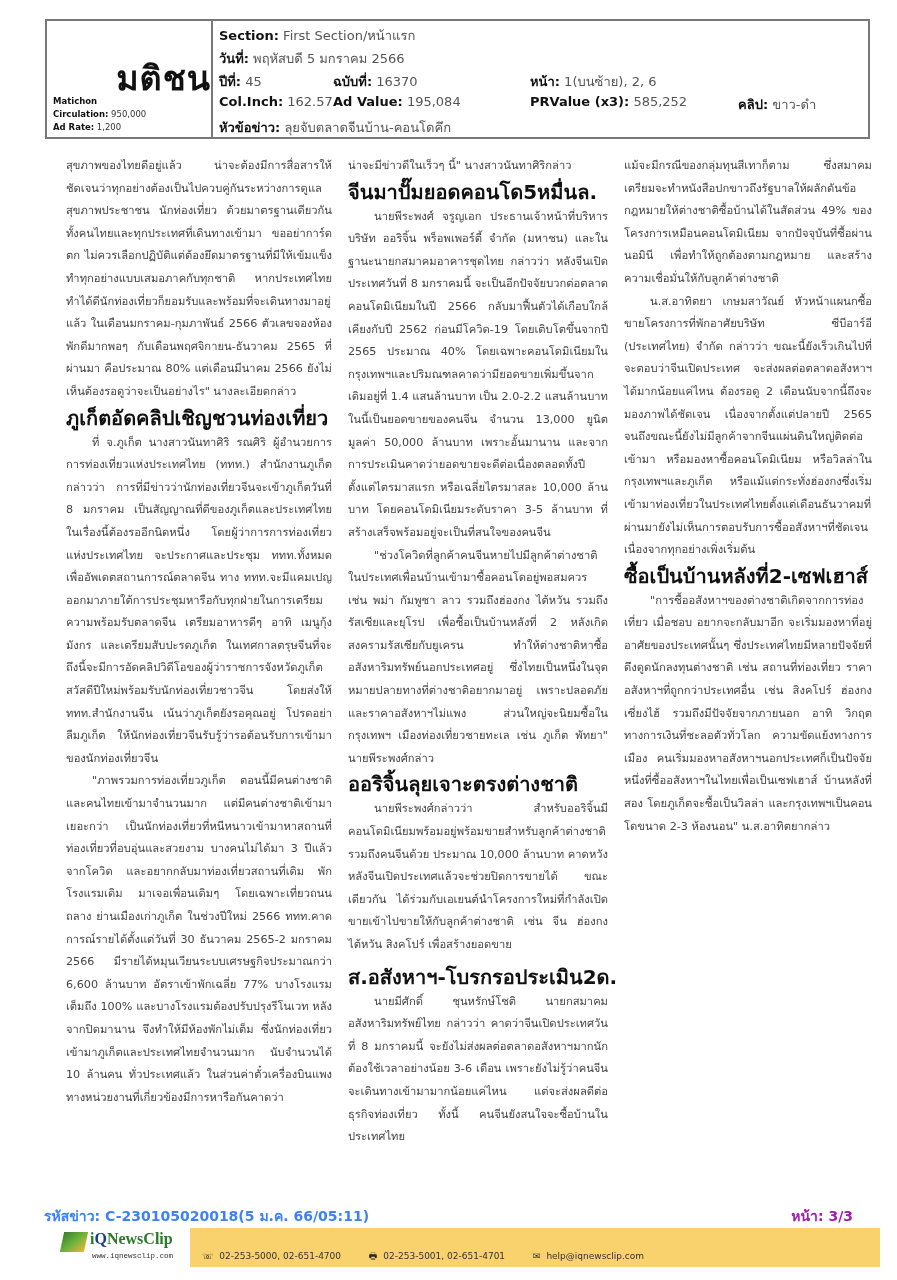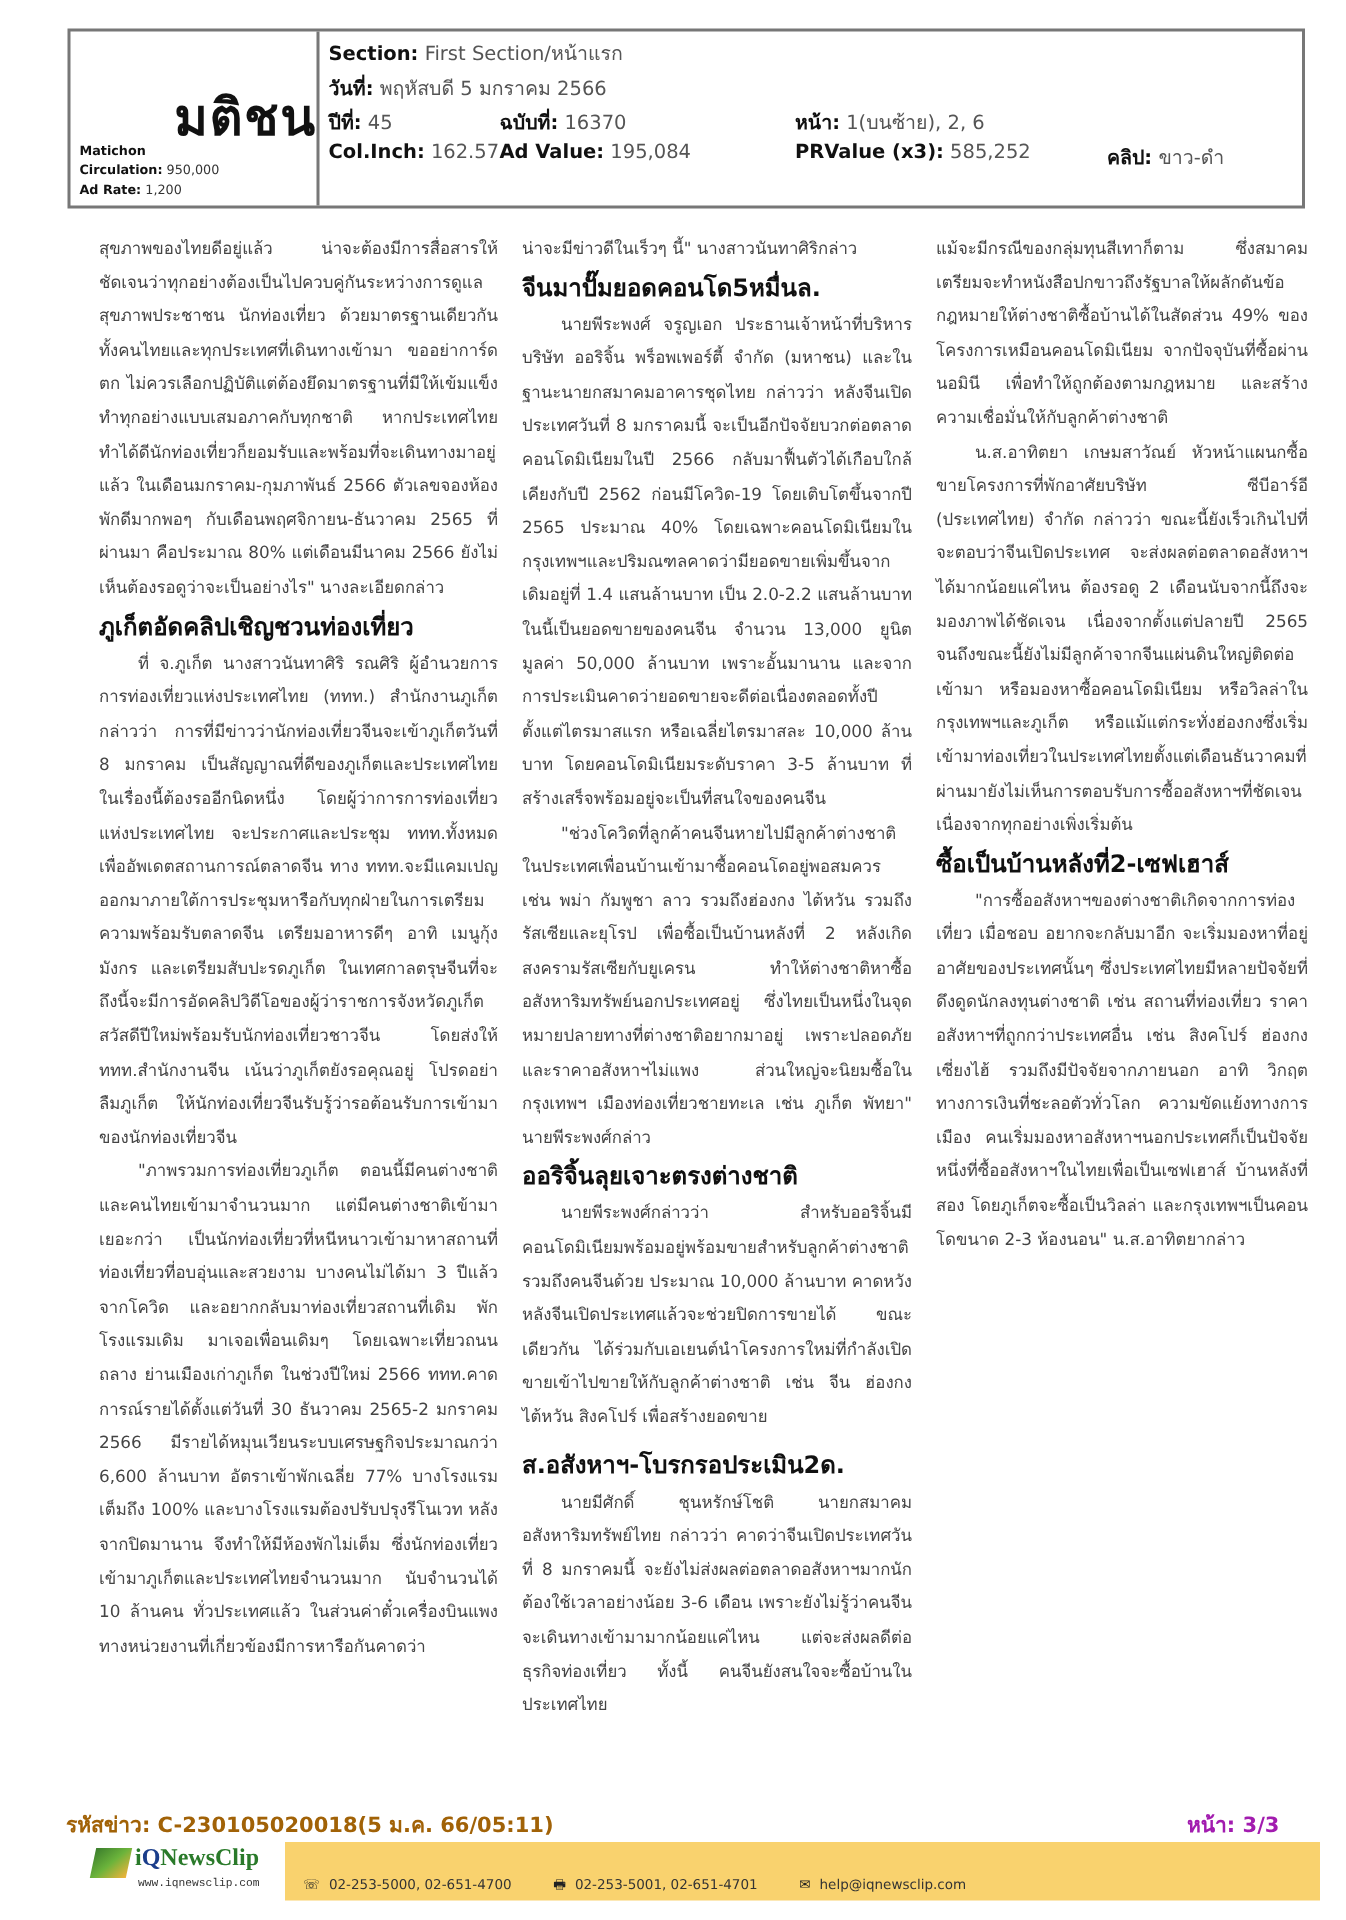--- a/index.html
+++ b/index.html
@@ -17,27 +17,27 @@
   .hdr-right { flex:1; position:relative; font-size:13px; }
   .hrow { position:absolute; left:6px; white-space:nowrap; color:#444; }
   .k { font-weight:bold; color:#111; }
   .v { color:#555; }
 
   
   .col { position:absolute; top:155px; font-size:11.2px; line-height:22.6px; color:#444;
          text-align:justify; }
   .col p { margin:0; }
   .col p.ind { text-indent:26px; }
-  .col h2 { margin:0; font-size:16px; line-height:28px; color:#111; font-weight:bold; text-align:left; white-space:nowrap; }
+  .col h2 { margin:0; font-size:20px; line-height:28px; color:#111; font-weight:bold; text-align:left; white-space:nowrap; }
   .c1 { left:66px; width:266px; }
   .c2 { left:348px; width:260px; }
   .c3 { left:624px; width:248px; }
 
   
-  .clipcode { position:absolute; left:44px; top:1205px; font-size:14px; font-weight:bold; color:#a16207; }
+  .clipcode { position:absolute; left:44px; top:1205px; font-size:14px; font-weight:bold; color:#3b82f6; }
   .pageno { position:absolute; right:44px; top:1205px; font-size:14px; font-weight:bold; color:#a21caf; }
   .iqlogo { position:absolute; left:60px; top:1228px; width:130px; height:40px; }
   .iq-mark { position:absolute; left:2px; top:4px; width:24px; height:20px;
              background:linear-gradient(135deg,#3a7d2c 0%,#6bb33b 50%,#f2b33a 100%);
              transform:skewX(-12deg); }
   .iq-name { position:absolute; left:30px; top:2px; font-family:Liberation Serif, serif; font-weight:bold;
              font-size:16px; color:#2a7a2a; white-space:nowrap; }
   .iq-name .q { color:#1a3d8a; }
   .iq-url { position:absolute; left:32px; top:24px; font-family:Liberation Mono, monospace; font-size:7.5px; color:#333; white-space:nowrap; }
   .ybar { position:absolute; left:190px; top:1228px; width:690px; height:39px; background:#f9d26e;
@@ -80,20 +80,23 @@
     </div>
     <div class="hrow" style="top:73px; left:120px;">
       <span class="k">Ad Value:</span> <span class="v">195,084</span>
     </div>
     <div class="hrow" style="top:73px; left:317px;">
       <span class="k">PRValue (x3):</span> <span class="v">585,252</span>
     </div>
     <div class="hrow" style="top:73px; left:525px;">
       <span class="k">คลิป:</span> <span class="v">ขาว-ดำ</span>
     </div>
+    <div class="hrow" style="top:96px;">
+      <span class="k">หัวข้อข่าว:</span> <span class="v">ลุยจับตลาดจีนบ้าน-คอนโดคึก</span>
+    </div>
   </div>
 </div>
 
 <div class="col c1">
   <p>สุขภาพของไทยดีอยู่แล้ว น่าจะต้องมีการสื่อสารให้ชัดเจนว่าทุกอย่างต้องเป็นไปควบคู่กันระหว่างการดูแลสุขภาพประชาชน นักท่องเที่ยว ด้วยมาตรฐานเดียวกันทั้งคนไทยและทุกประเทศที่เดินทางเข้ามา ขออย่าการ์ดตก ไม่ควรเลือกปฏิบัติแต่ต้องยึดมาตรฐานที่มีให้เข้มแข็ง ทำทุกอย่างแบบเสมอภาคกับทุกชาติ หากประเทศไทยทำได้ดีนักท่องเที่ยวก็ยอมรับและพร้อมที่จะเดินทางมาอยู่แล้ว ในเดือนมกราคม-กุมภาพันธ์ 2566 ตัวเลขจองห้องพักดีมากพอๆ กับเดือนพฤศจิกายน-ธันวาคม 2565 ที่ผ่านมา คือประมาณ 80% แต่เดือนมีนาคม 2566 ยังไม่เห็นต้องรอดูว่าจะเป็นอย่างไร" นางละเอียดกล่าว</p>
   <h2>ภูเก็ตอัดคลิปเชิญชวนท่องเที่ยว</h2>
   <p class="ind">ที่ จ.ภูเก็ต นางสาวนันทาศิริ รณศิริ ผู้อำนวยการการท่องเที่ยวแห่งประเทศไทย (ททท.) สำนักงานภูเก็ต กล่าวว่า การที่มีข่าวว่านักท่องเที่ยวจีนจะเข้าภูเก็ตวันที่ 8 มกราคม เป็นสัญญาณที่ดีของภูเก็ตและประเทศไทย ในเรื่องนี้ต้องรออีกนิดหนึ่ง โดยผู้ว่าการการท่องเที่ยวแห่งประเทศไทย จะประกาศและประชุม ททท.ทั้งหมดเพื่ออัพเดตสถานการณ์ตลาดจีน ทาง ททท.จะมีแคมเปญออกมาภายใต้การประชุมหารือกับทุกฝ่ายในการเตรียมความพร้อมรับตลาดจีน เตรียมอาหารดีๆ อาทิ เมนูกุ้งมังกร และเตรียมสับปะรดภูเก็ต ในเทศกาลตรุษจีนที่จะถึงนี้จะมีการอัดคลิปวิดีโอของผู้ว่าราชการจังหวัดภูเก็ตสวัสดีปีใหม่พร้อมรับนักท่องเที่ยวชาวจีน โดยส่งให้ ททท.สำนักงานจีน เน้นว่าภูเก็ตยังรอคุณอยู่ โปรดอย่าลืมภูเก็ต ให้นักท่องเที่ยวจีนรับรู้ว่ารอต้อนรับการเข้ามาของนักท่องเที่ยวจีน</p>
   <p class="ind">"ภาพรวมการท่องเที่ยวภูเก็ต ตอนนี้มีคนต่างชาติและคนไทยเข้ามาจำนวนมาก แต่มีคนต่างชาติเข้ามาเยอะกว่า เป็นนักท่องเที่ยวที่หนีหนาวเข้ามาหาสถานที่ท่องเที่ยวที่อบอุ่นและสวยงาม บางคนไม่ได้มา 3 ปีแล้วจากโควิด และอยากกลับมาท่องเที่ยวสถานที่เดิม พักโรงแรมเดิม มาเจอเพื่อนเดิมๆ โดยเฉพาะเที่ยวถนนถลาง ย่านเมืองเก่าภูเก็ต ในช่วงปีใหม่ 2566 ททท.คาดการณ์รายได้ตั้งแต่วันที่ 30 ธันวาคม 2565-2 มกราคม 2566 มีรายได้หมุนเวียนระบบเศรษฐกิจประมาณกว่า 6,600 ล้านบาท อัตราเข้าพักเฉลี่ย 77% บางโรงแรมเต็มถึง 100% และบางโรงแรมต้องปรับปรุงรีโนเวท หลังจากปิดมานาน จึงทำให้มีห้องพักไม่เต็ม ซึ่งนักท่องเที่ยวเข้ามาภูเก็ตและประเทศไทยจำนวนมาก นับจำนวนได้ 10 ล้านคน ทั่วประเทศแล้ว ในส่วนค่าตั๋วเครื่องบินแพงทางหน่วยงานที่เกี่ยวข้องมีการหารือกันคาดว่า</p>
 </div>
 

